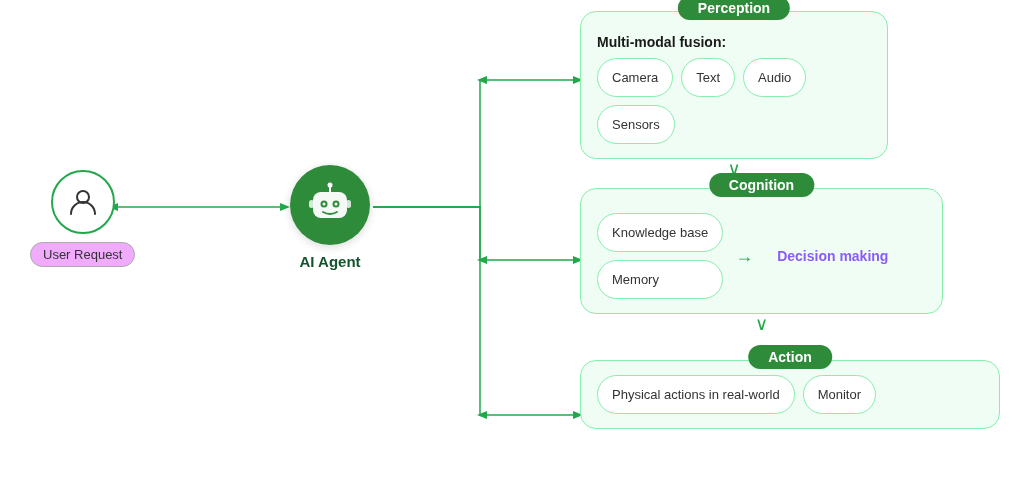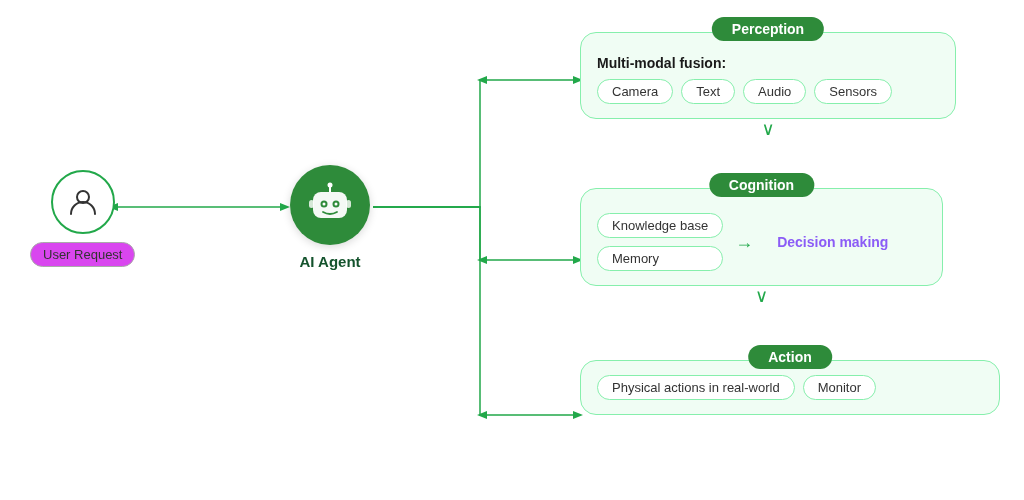--- a/index.html
+++ b/index.html
@@ -42,21 +42,21 @@
       width: 32px;
       height: 32px;
       color: #333;
     }
     .user-label {
       border: 1.5px solid #aaa;
       border-radius: 20px;
       padding: 4px 12px;
       font-size: 13px;
       color: #333;
-      background: #d946ef;
+      background: #f0abfc;
     }
 
     
     .ai-agent {
       position: absolute;
       left: 290px;
       top: 165px;
       display: flex;
       flex-direction: column;
       align-items: center;
@@ -83,22 +83,22 @@
       position: absolute;
       background: #f0fdf4;
       border: 1.5px solid #86efac;
       border-radius: 16px;
       padding: 14px 16px 14px 16px;
     }
 
     
     .panel-perception {
       left: 580px;
-      top: 32px;
-      width: 376px;
+      top: 11px;
+      width: 308px;
     }
     
     .panel-cognition {
       left: 580px;
       top: 188px;
       width: 363px;
     }
     
     .panel-action {
       left: 580px;
@@ -131,21 +131,21 @@
     .pill-row {
       display: flex;
       flex-wrap: wrap;
       gap: 8px;
       align-items: center;
     }
 
     .pill {
       border: 1.5px solid #86efac;
       border-radius: 20px;
-      padding: 4px 14px;
+      padding: 11px 14px;
       font-size: 13px;
       color: #333;
       background: #fff;
     }
 
     .pill-bold {
       border: none;
       border-radius: 8px;
       padding: 6px 12px;
       font-size: 14px;

